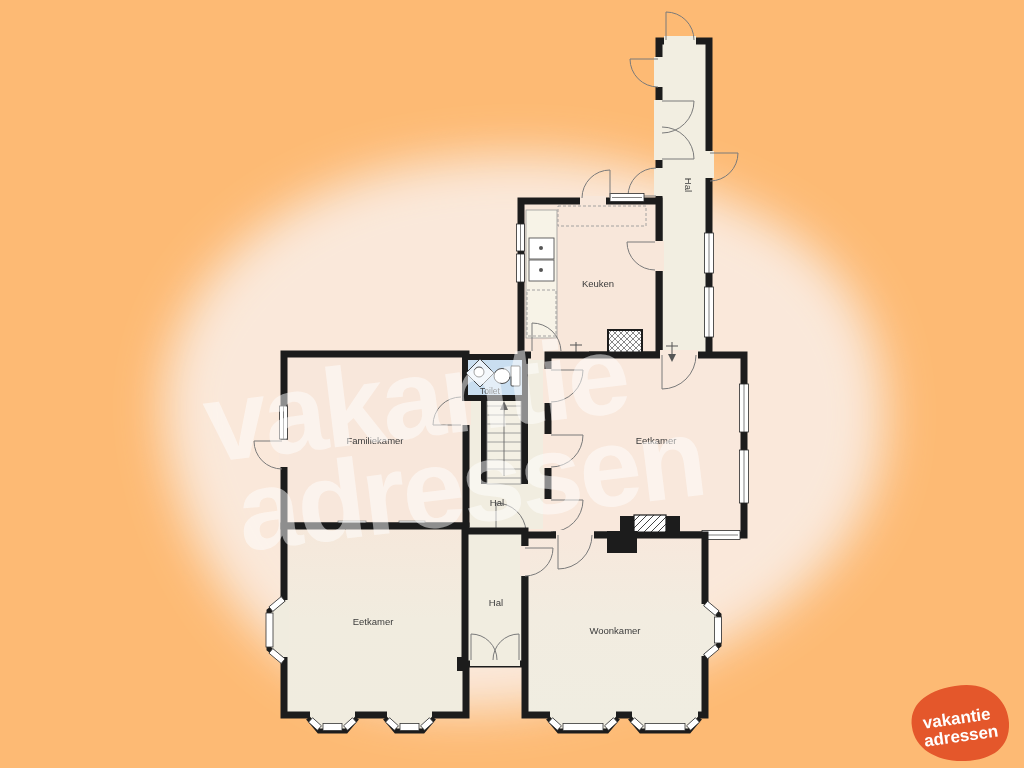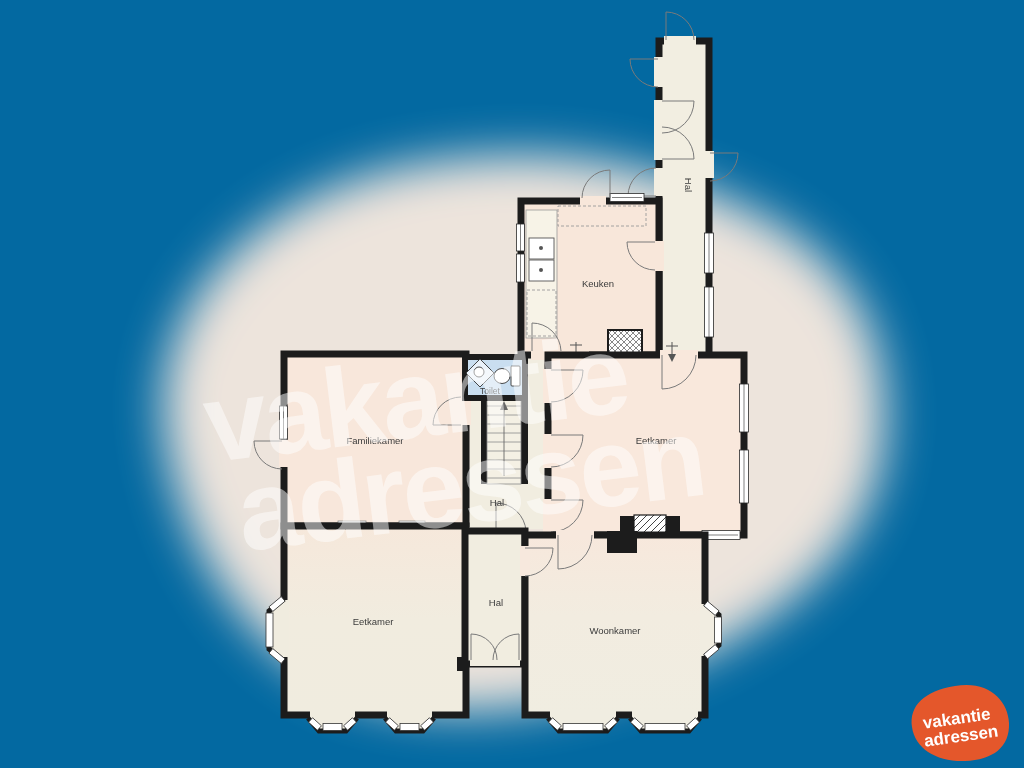--- a/index.html
+++ b/index.html
@@ -1,16 +1,16 @@
 <!DOCTYPE html>
 <html><head>
 <meta charset="utf-8">
 <style>
   html,body{margin:0;padding:0;background:#ffffff;}
-  .stage{position:relative;width:1024px;height:768px;overflow:hidden;background:#0369a1;
+  .stage{position:relative;width:1024px;height:768px;overflow:hidden;background:#fdba74;
          font-family:"Liberation Sans", sans-serif;}
   svg{position:absolute;left:0;top:0;}
   .room-label{font-family:"Liberation Sans", sans-serif;font-size:9.5px;fill:#3b3b3b;}
   .room-label-sm{font-family:"Liberation Sans", sans-serif;font-size:8.5px;fill:#3b3b3b;}
   .wm{font-family:"Liberation Sans", sans-serif;font-weight:bold;letter-spacing:-3px;}
   .logo-text{font-family:"Liberation Sans", sans-serif;font-weight:bold;}
 </style>
 </head>
 <body>
 

